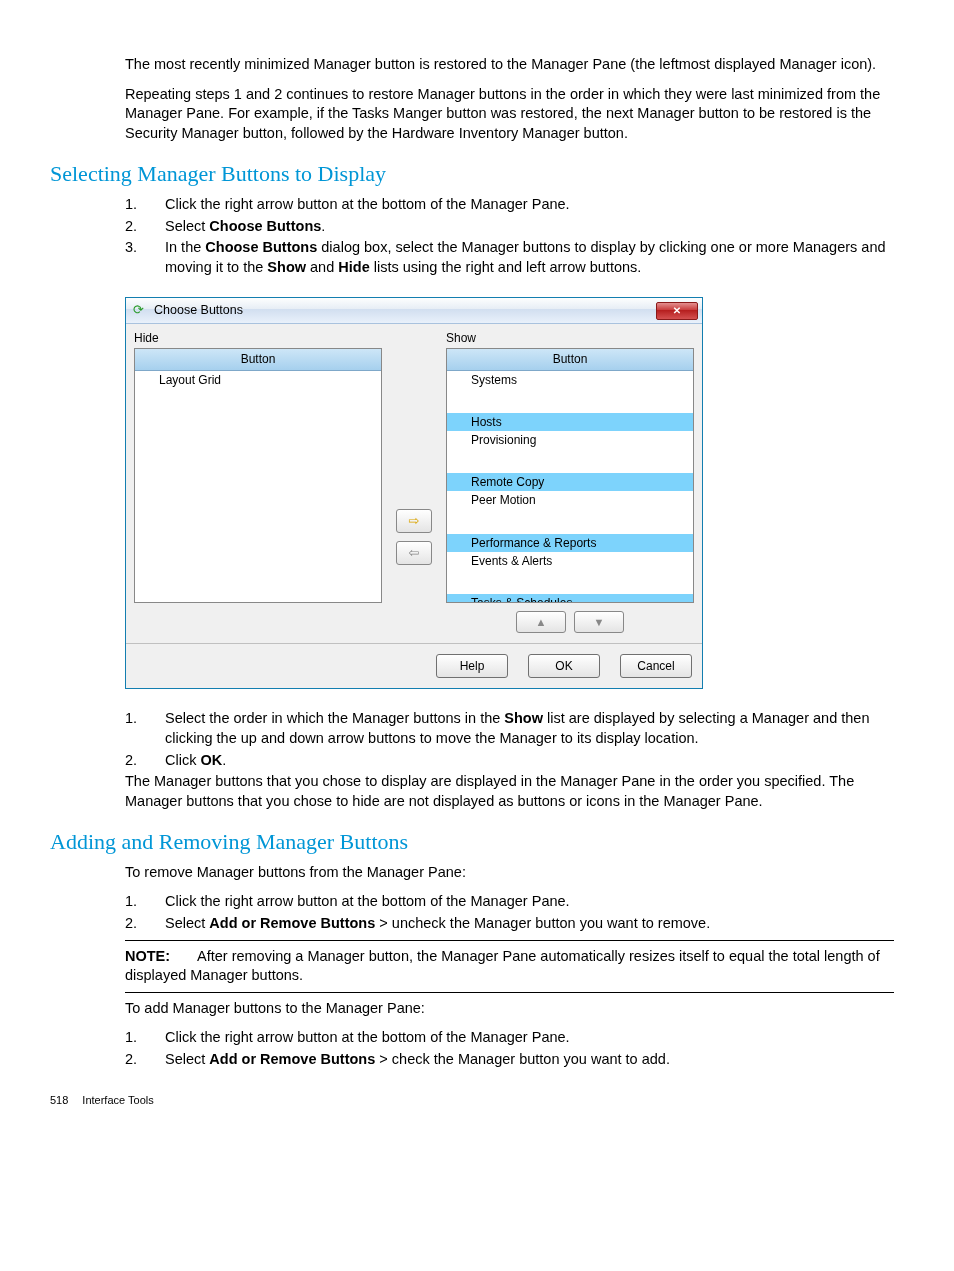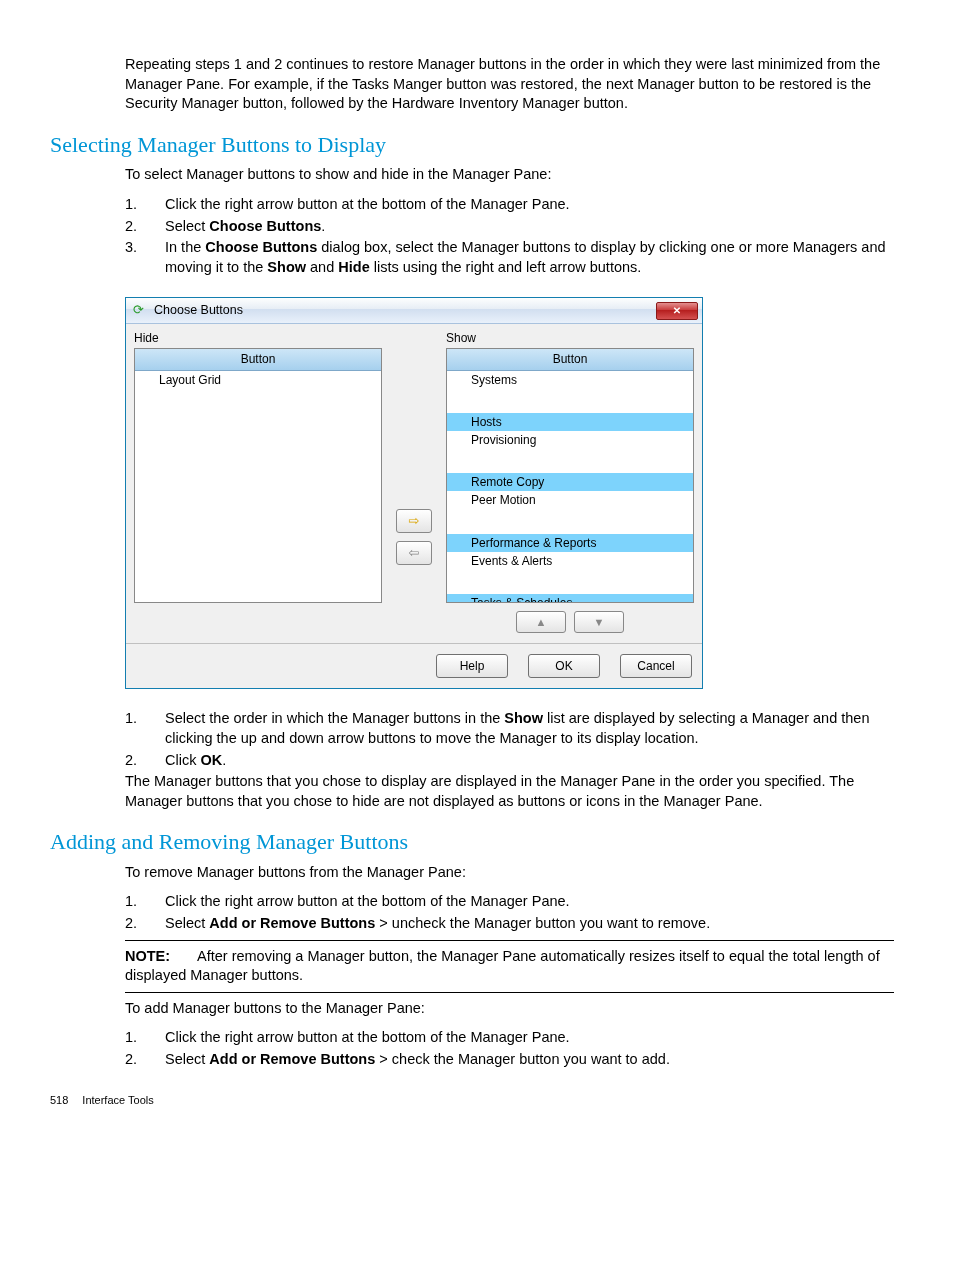--- a/index.html
+++ b/index.html
@@ -112,27 +112,27 @@
   hr.rule { border:none; border-top:1px solid #000; margin:6px 0; }
   .note-block { margin: 0 0 0 0;}
   .note-label { font-weight: bold; color:#000; display:inline-block; width:72px;}
   .pagefoot { margin-top: 24px; font-size: 11px; margin-left: -10px;}
   .pagefoot .pn { margin-right: 14px;}
 </style>
 </head>
 <body>
 
 <div class="content">
+  <p>The most recently minimized Manager button is restored to the Manager Pane (the leftmost displayed Manager icon).</p>
   <p>Repeating steps 1 and 2 continues to restore Manager buttons in the order in which they were last minimized from the Manager Pane. For example, if the Tasks Manger button was restored, the next Manager button to be restored is the Security Manager button, followed by the Hardware Inventory Manager button.</p>
 </div>
 
 <h2>Selecting Manager Buttons to Display</h2>
 
 <div class="content">
-  <p>To select Manager buttons to show and hide in the Manager Pane:</p>
   <ol>
     <li>
         <span class="num">1.</span>
         <span class="txt">Click the right arrow button at the bottom of the Manager Pane.</span>
       </li>
     <li>
         <span class="num">2.</span>
         <span class="txt"><span>Select </span><b>Choose Buttons</b><span>.</span></span>
       </li>
     <li>

